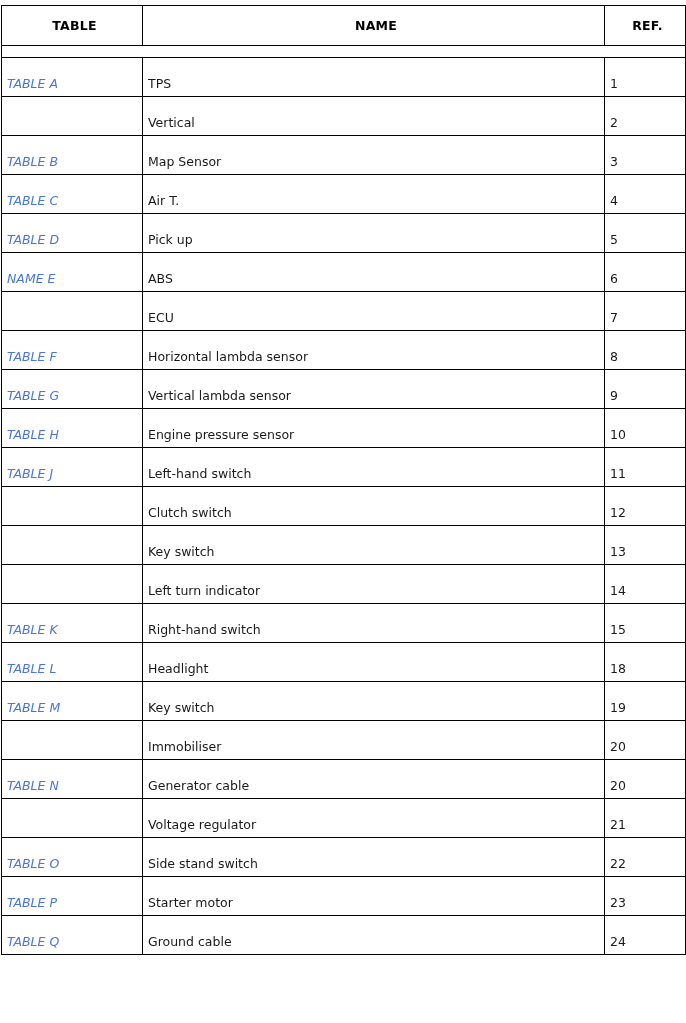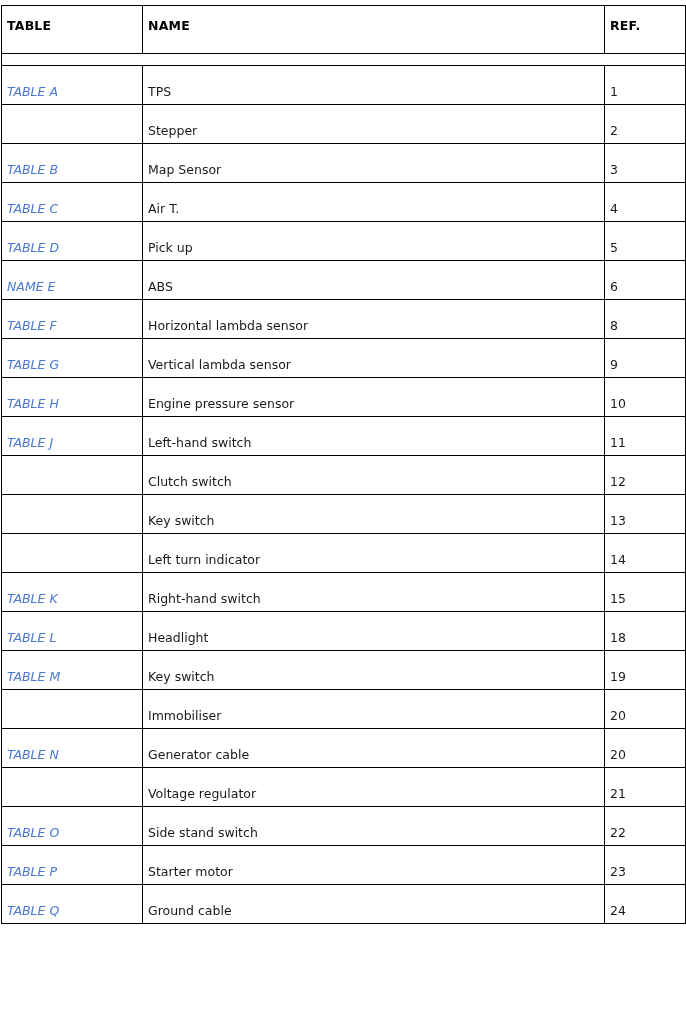--- a/index.html
+++ b/index.html
@@ -42,23 +42,24 @@
   }
   col.col-table  { width: 141px; }
   col.col-name   { width: 462px; }
   col.col-ref    { width: 81px;  }
 
   
   tr.header-row th {
     font-weight: bold;
     color: #000000;
     height: 27px;
-    padding-bottom: 20px;
+    padding-bottom: 12px;
     font-size: 12.5px;
     letter-spacing: 0.2px;
+    text-align: center;
   }
   
   tr.spacer-row td {
     height: 11px;
     padding: 0;
   }
   
   tr.data-row td {
     height: 33px;
     padding-bottom: 5px;
@@ -101,21 +102,21 @@
       </tr>
     </thead>
     <tbody id="table-body">
         <tr class="data-row">
           <td class="cell-table"><span class="tbl-link">TABLE A</span></td>
           <td class="cell-name">TPS</td>
           <td class="cell-ref">1</td>
         </tr>
         <tr class="data-row">
           <td class="cell-table"></td>
-          <td class="cell-name">Stepper</td>
+          <td class="cell-name">Vertical</td>
           <td class="cell-ref">2</td>
         </tr>
         <tr class="data-row">
           <td class="cell-table"><span class="tbl-link">TABLE B</span></td>
           <td class="cell-name">Map Sensor</td>
           <td class="cell-ref">3</td>
         </tr>
         <tr class="data-row">
           <td class="cell-table"><span class="tbl-link">TABLE C</span></td>
           <td class="cell-name">Air T.</td>
@@ -123,20 +124,25 @@
         </tr>
         <tr class="data-row">
           <td class="cell-table"><span class="tbl-link">TABLE D</span></td>
           <td class="cell-name">Pick up</td>
           <td class="cell-ref">5</td>
         </tr>
         <tr class="data-row">
           <td class="cell-table"><span class="tbl-link">NAME E</span></td>
           <td class="cell-name">ABS</td>
           <td class="cell-ref">6</td>
+        </tr>
+        <tr class="data-row">
+          <td class="cell-table"></td>
+          <td class="cell-name">ECU</td>
+          <td class="cell-ref">7</td>
         </tr>
         <tr class="data-row">
           <td class="cell-table"><span class="tbl-link">TABLE F</span></td>
           <td class="cell-name">Horizontal lambda sensor</td>
           <td class="cell-ref">8</td>
         </tr>
         <tr class="data-row">
           <td class="cell-table"><span class="tbl-link">TABLE G</span></td>
           <td class="cell-name">Vertical lambda sensor</td>
           <td class="cell-ref">9</td>

